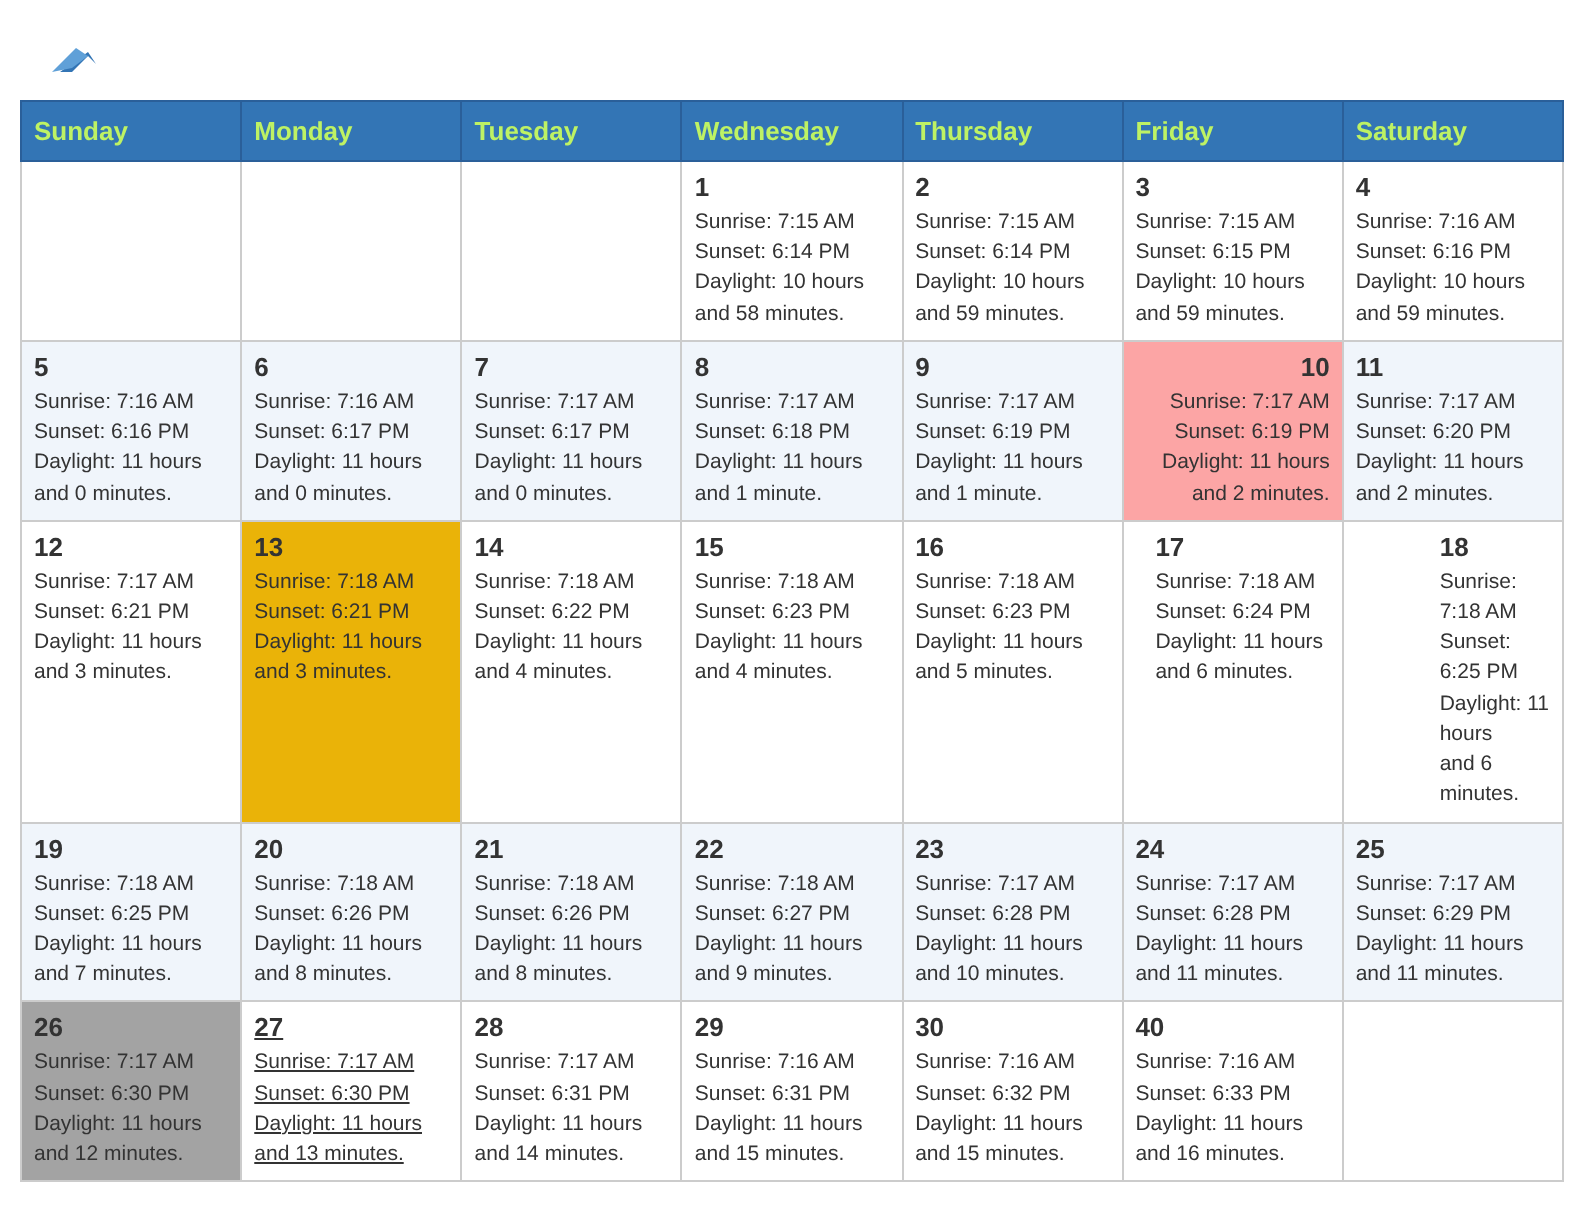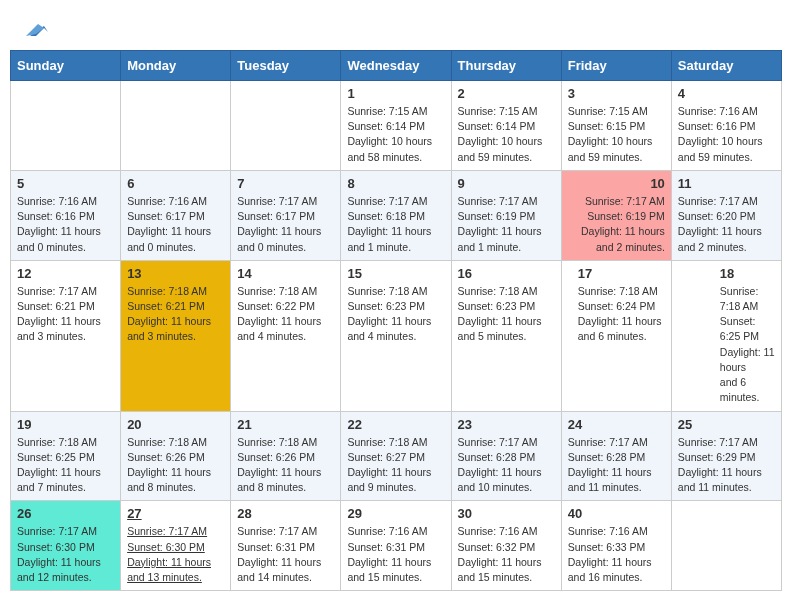--- a/index.html
+++ b/index.html
@@ -54,21 +54,21 @@
       margin-top: 2px;
     }
     .calendar {
       width: 100%;
       border-collapse: collapse;
       border: 1px solid #ccc;
       margin: 0 0 0 0;
     }
     .calendar th {
       background: #3375b5;
-      color: #ffffff;
+      color: #bef264;
       font-size: 13px;
       font-weight: bold;
       padding: 7px 6px;
       text-align: left;
       border: 1px solid #2a5f99;
     }
     .calendar td {
       border: 1px solid #ccc;
       vertical-align: top;
       padding: 5px 6px;
@@ -237,21 +237,21 @@
           <td style="background: rgb(240, 245, 251);">
             <div class="day-num">24</div>
             <div class="day-info">Sunrise: 7:17 AM<br>Sunset: 6:28 PM<br>Daylight: 11 hours<br>and 11 minutes.</div>
           </td>
           <td style="background: rgb(240, 245, 251);">
             <div class="day-num">25</div>
             <div class="day-info">Sunrise: 7:17 AM<br>Sunset: 6:29 PM<br>Daylight: 11 hours<br>and 11 minutes.</div>
           </td>
         </tr>
         <tr>
-          <td style="background: #5eead4;">
+          <td style="background: #a3a3a3;">
             <div class="day-num">26</div>
             <div class="day-info">Sunrise: 7:17 AM<br>Sunset: 6:30 PM<br>Daylight: 11 hours<br>and 12 minutes.</div>
           </td>
           <td style="background: rgb(255, 255, 255); text-decoration: underline;">
             <div class="day-num">27</div>
             <div class="day-info">Sunrise: 7:17 AM<br>Sunset: 6:30 PM<br>Daylight: 11 hours<br>and 13 minutes.</div>
           </td>
           <td style="background: rgb(255, 255, 255);">
             <div class="day-num">28</div>
             <div class="day-info">Sunrise: 7:17 AM<br>Sunset: 6:31 PM<br>Daylight: 11 hours<br>and 14 minutes.</div>

